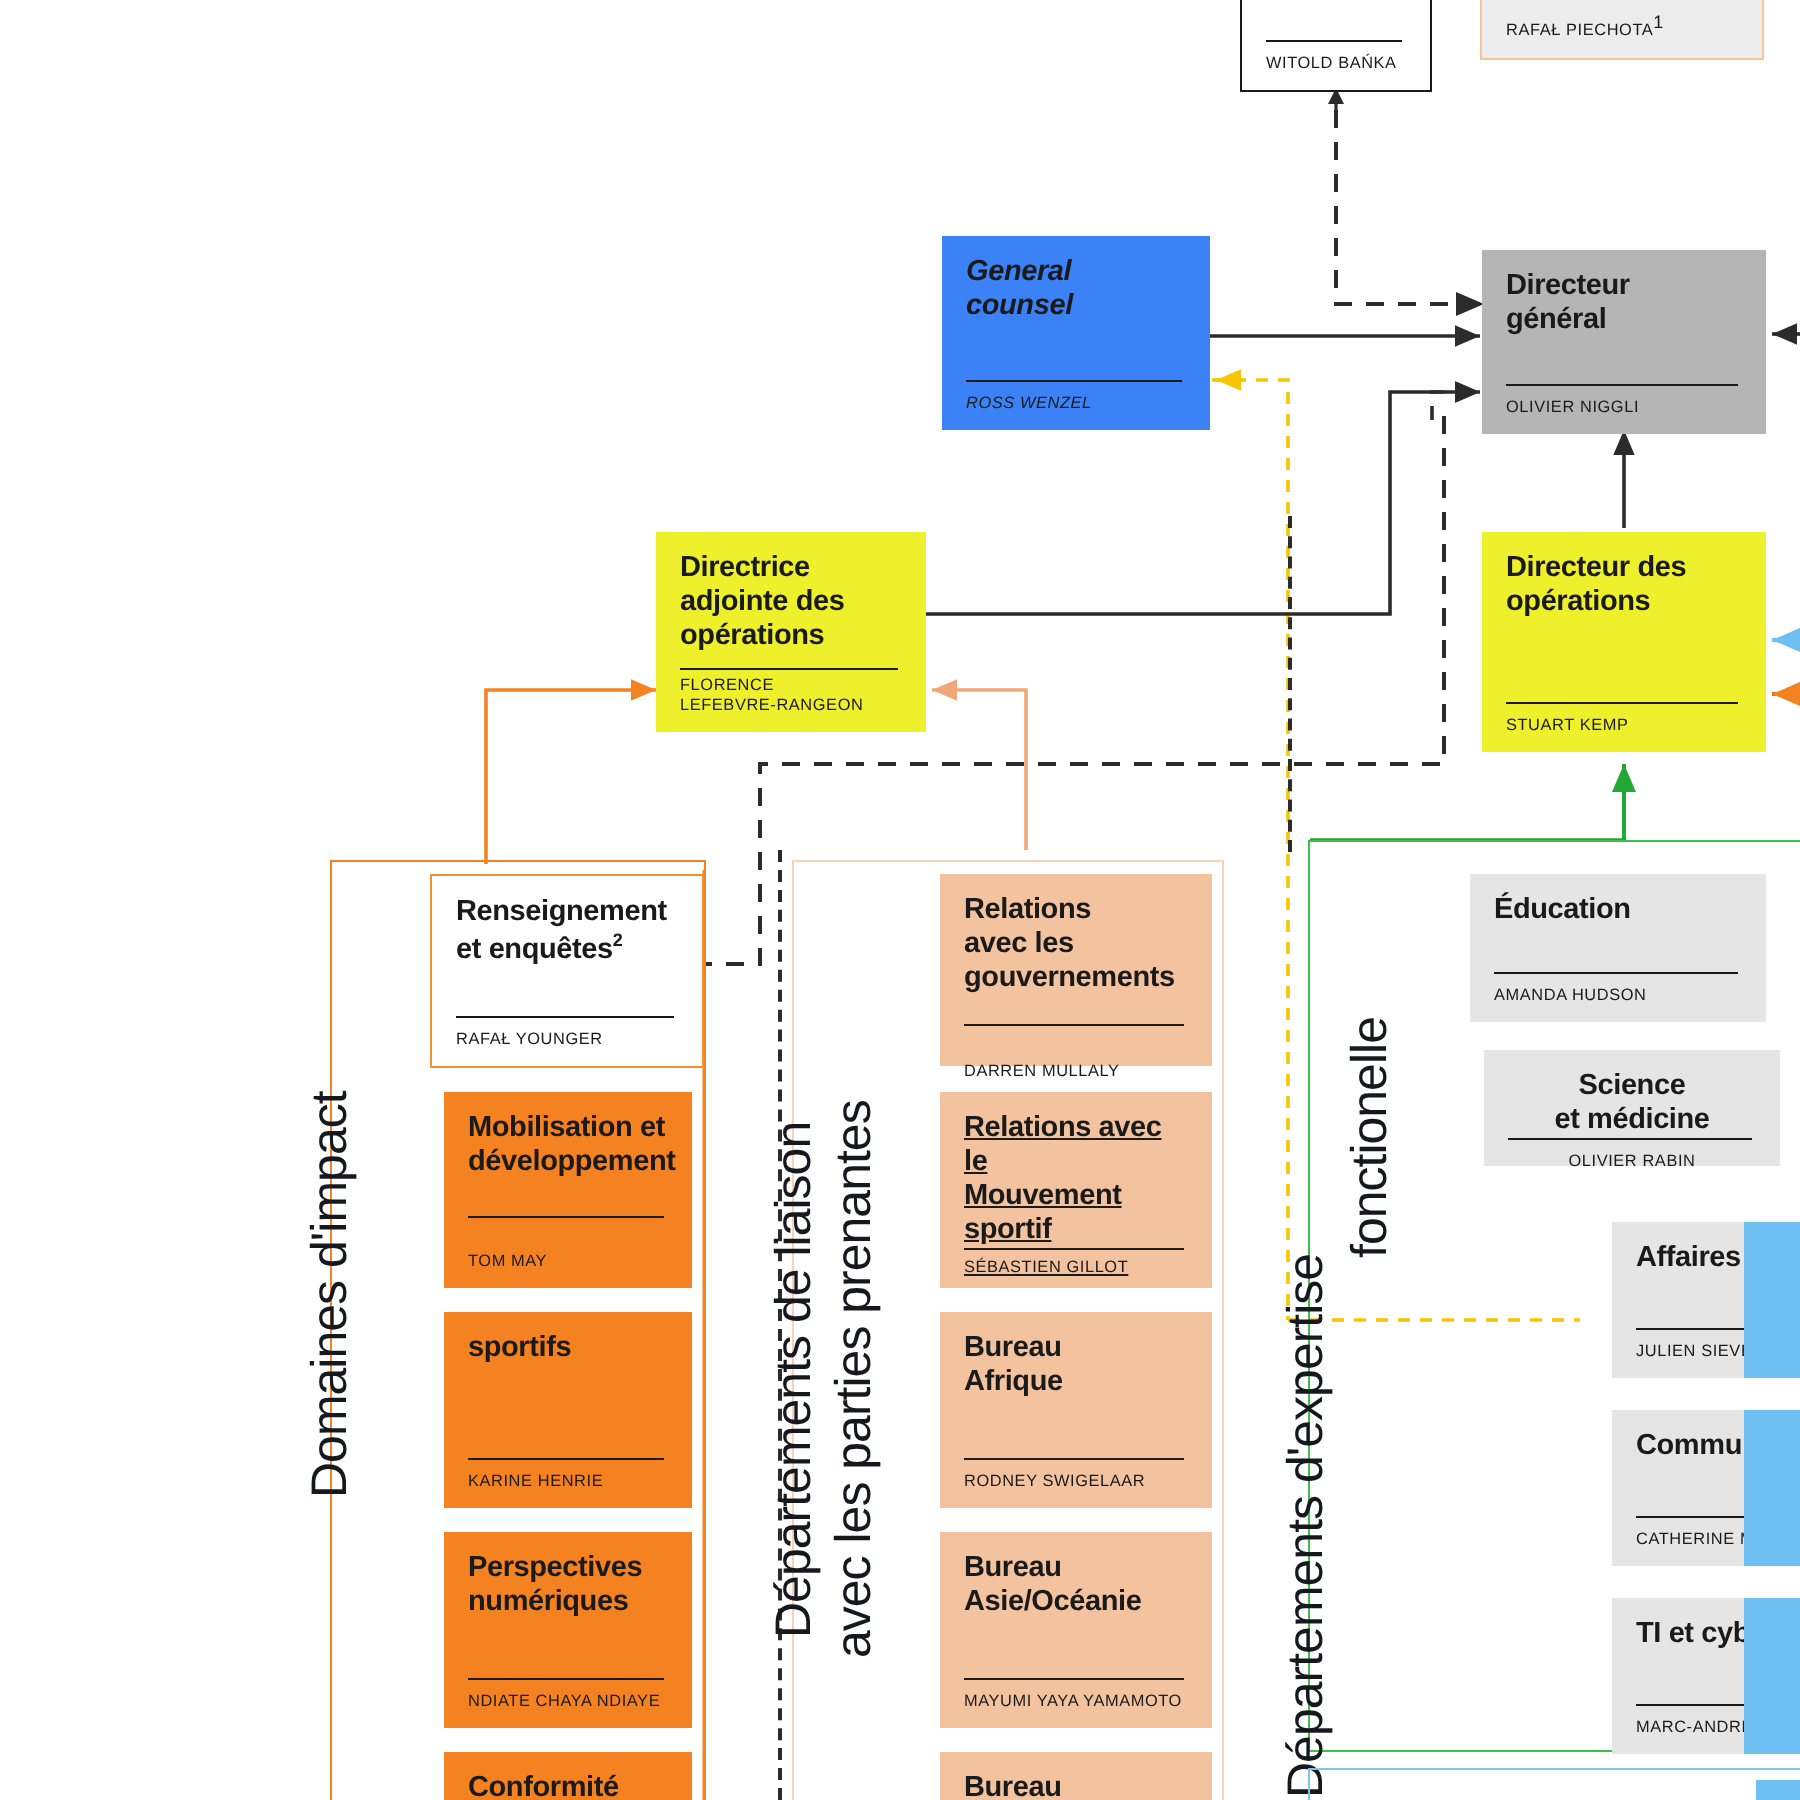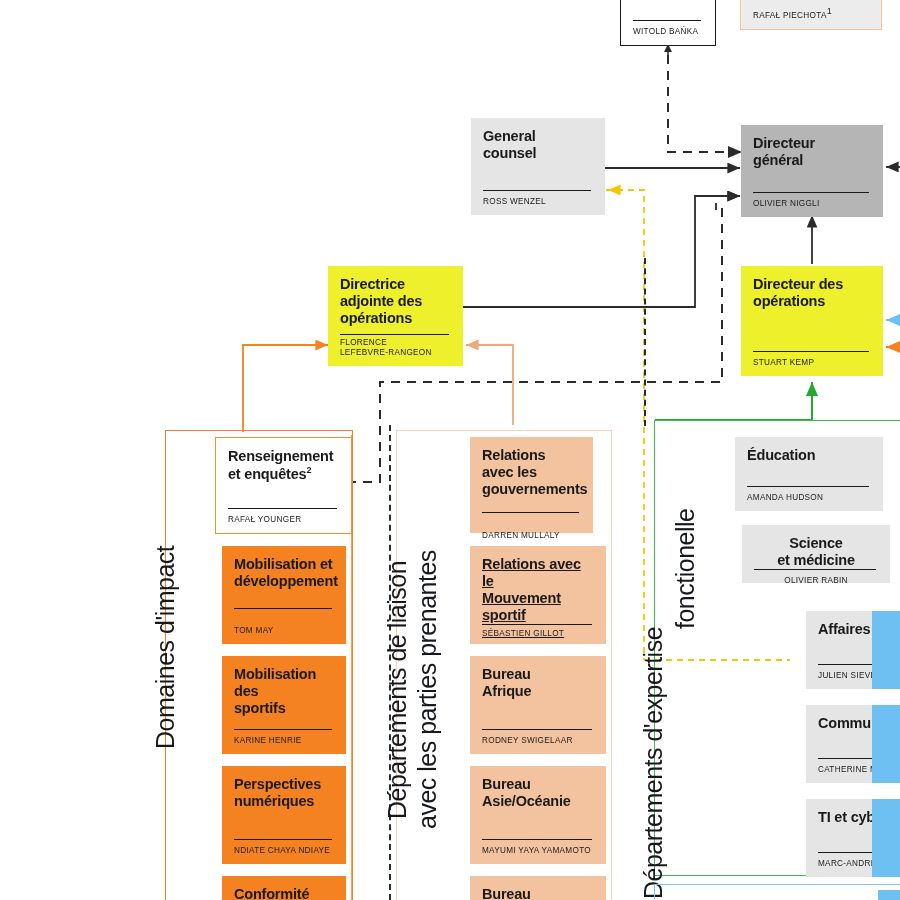--- a/index.html
+++ b/index.html
@@ -18,21 +18,21 @@
   .card{position:absolute;box-sizing:border-box;padding:10px 12px 8px 12px;
         display:flex;flex-direction:column;justify-content:flex-start;}
   .card .title{font-size:14.5px;font-weight:bold;line-height:1.18;letter-spacing:-0.2px;}
   .card .rule{border-top:1.6px solid #1a1a1a;margin-top:auto;margin-bottom:6px;width:calc(100% - 2px);}
   .card .person{font-size:8.2px;font-weight:normal;letter-spacing:0.3px;line-height:1.2;}
   .card .sup{font-size:9px;vertical-align:super;}
 
   .c-white{background:#ffffff;border:1.3px solid #F39130;}
   .c-grayline{background:#ECECEC;border:1.4px solid #F7C39A;}
   .c-plainbox{background:#ffffff;border:1.6px solid #1a1a1a;}
-  .c-gold{background:#e5e5e5;}
+  .c-gold{background:#3b82f6;font-style:italic;}
   .c-gray{background:#B5B5B5;}
   .c-yellow{background:#EFF02C;}
   .c-orange{background:#F58220;}
   .c-peach{background:#F3C3A0;}
   .c-green{background:#e5e5e5;}
 
   
   .group{position:absolute;box-sizing:border-box;background:transparent;}
   .g-orange{border:1.4px solid #F58220;}
   .g-peach{border:1.4px solid #F7D2B4;}
@@ -184,21 +184,20 @@
     <div class="title">
       <div>Mobilisation et</div>
       <div>développement</div>
     </div>
     <div class="rule"></div>
     <div class="person">TOM MAY</div>
   </div>
 
   <div class="card c-orange" style="left:222px;top:656px;width:124px;height:98px;">
     <div class="title">
-      <div>Mobilisation des</div>
       <div>sportifs</div>
     </div>
     <div class="rule"></div>
     <div class="person">KARINE HENRIE</div>
   </div>
 
   <div class="card c-orange" style="left:222px;top:766px;width:124px;height:98px;">
     <div class="title">
       <div>Perspectives</div>
       <div>numériques</div>
@@ -210,21 +209,21 @@
   <div class="card c-orange" style="left:222px;top:876px;width:124px;height:98px;">
     <div class="title">
       <div>Conformité</div>
     </div>
   </div>
 
   <div class="group g-peach" style="left:396px;top:430px;width:216px;height:480px;"></div>
   <div class="vlabel" style="left:412px;top:790px;">Départements de liaison</div>
   <div class="vlabel" style="left:442px;top:800px;">avec les parties prenantes</div>
 
-  <div class="card c-peach" style="left:470px;top:437px;width:123px;height:96px;gap:14px;">
+  <div class="card c-peach" style="left:470px;top:437px;width:136px;height:96px;gap:14px;">
     <div class="title">
       <div>Relations</div>
       <div>avec les</div>
       <div>gouvernements</div>
     </div>
     <div class="rule" style="margin-bottom:4px;"></div>
     <div class="person">DARREN MULLALY</div>
   </div>
 
   <div class="card c-peach" style="left:470px;top:546px;width:136px;height:98px;text-decoration:underline;">

